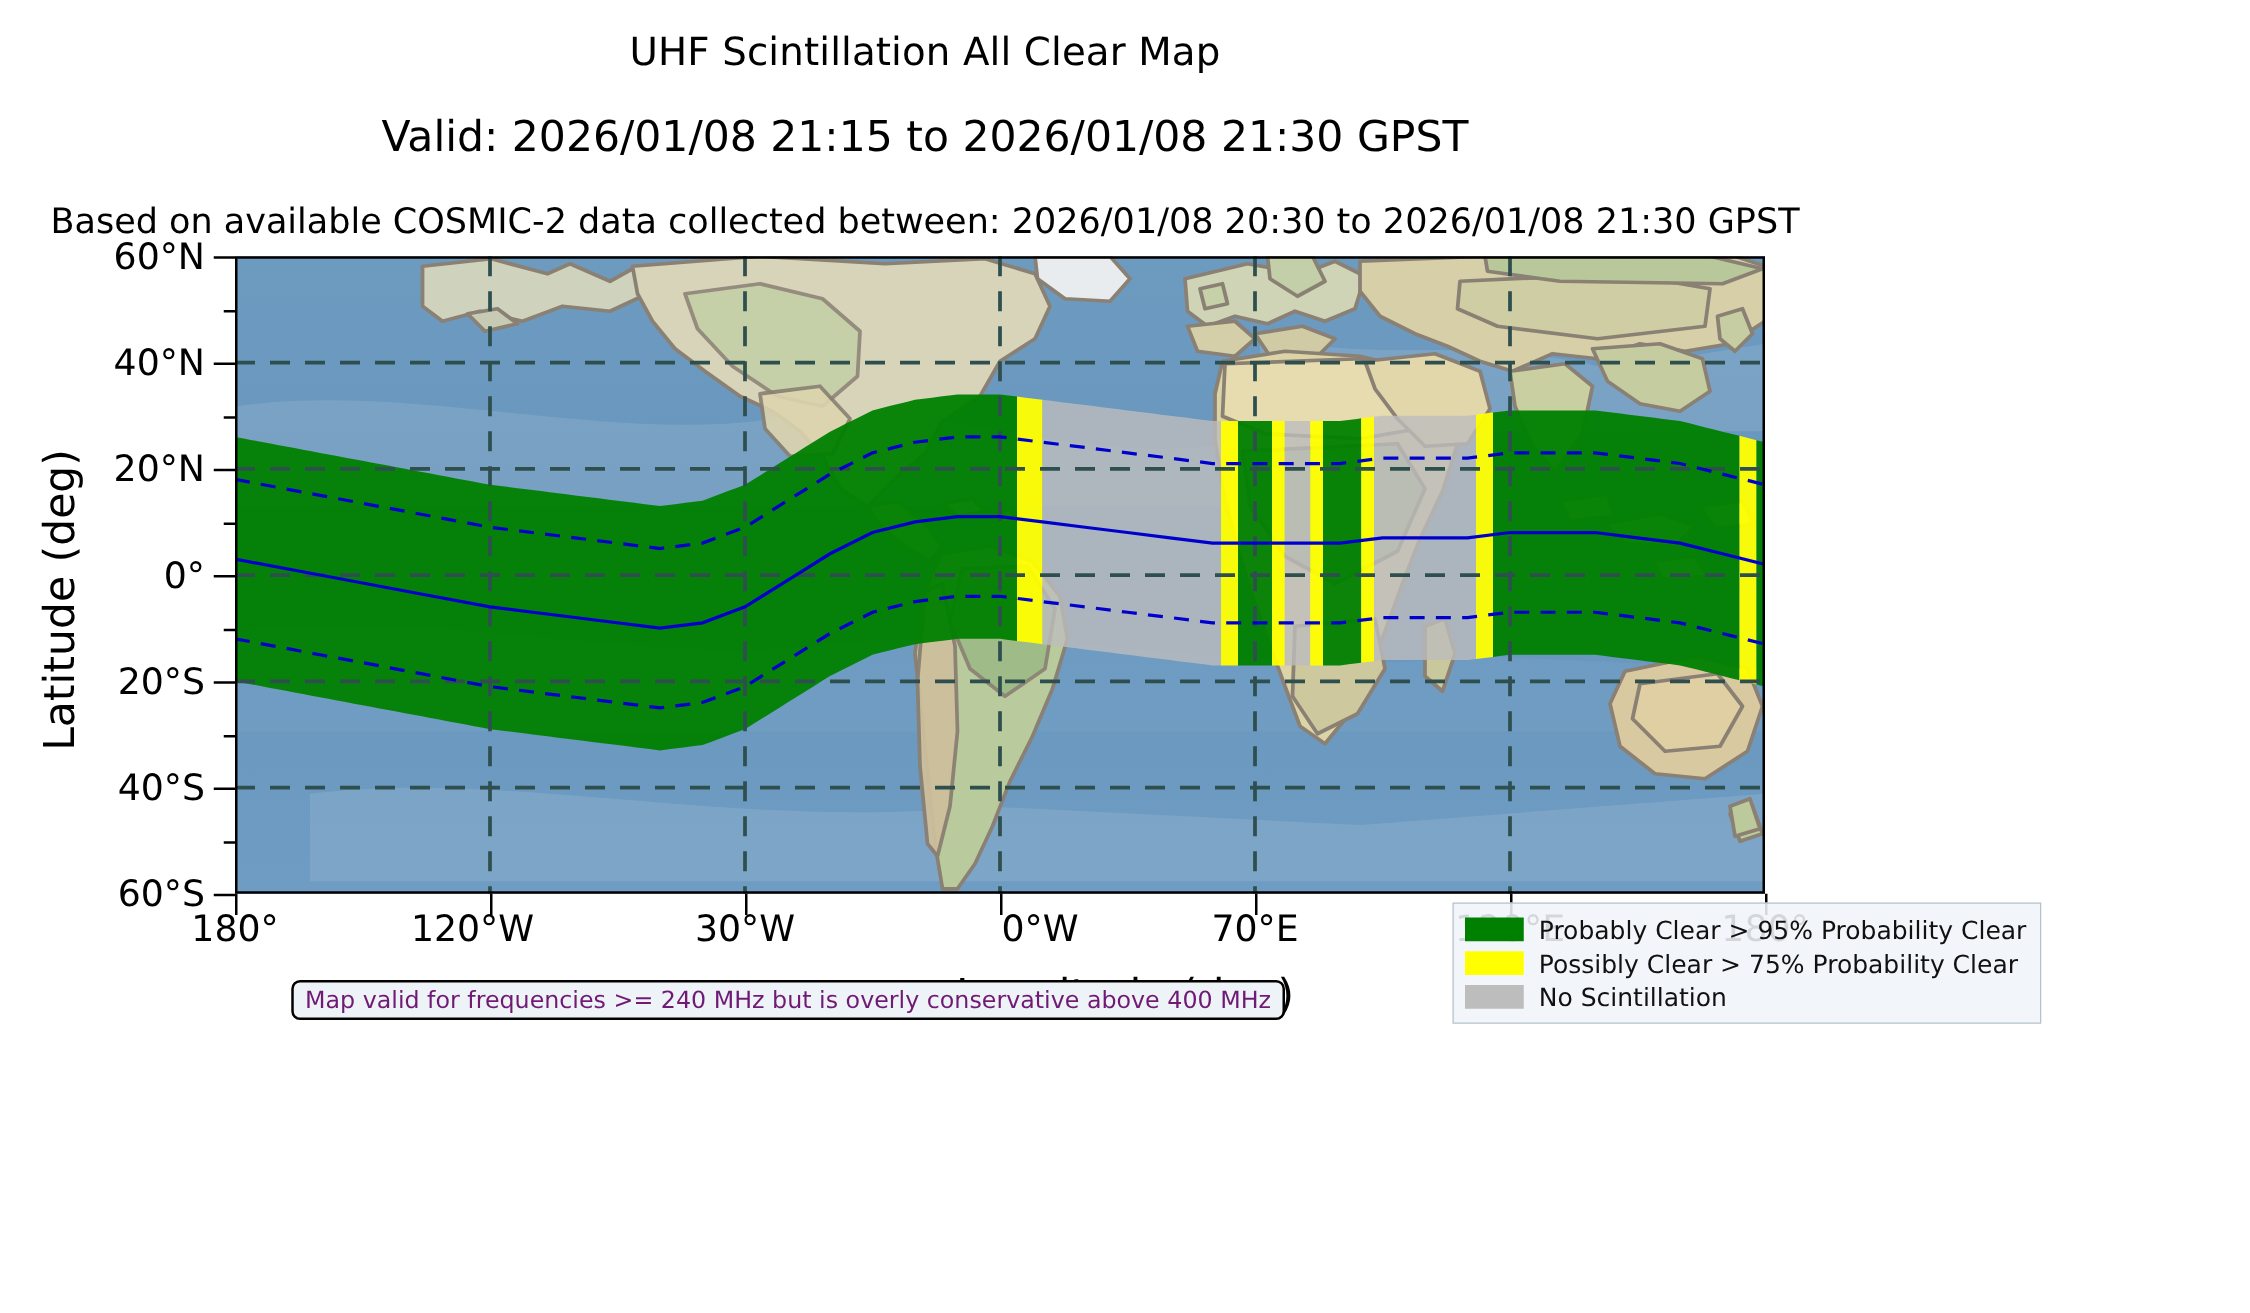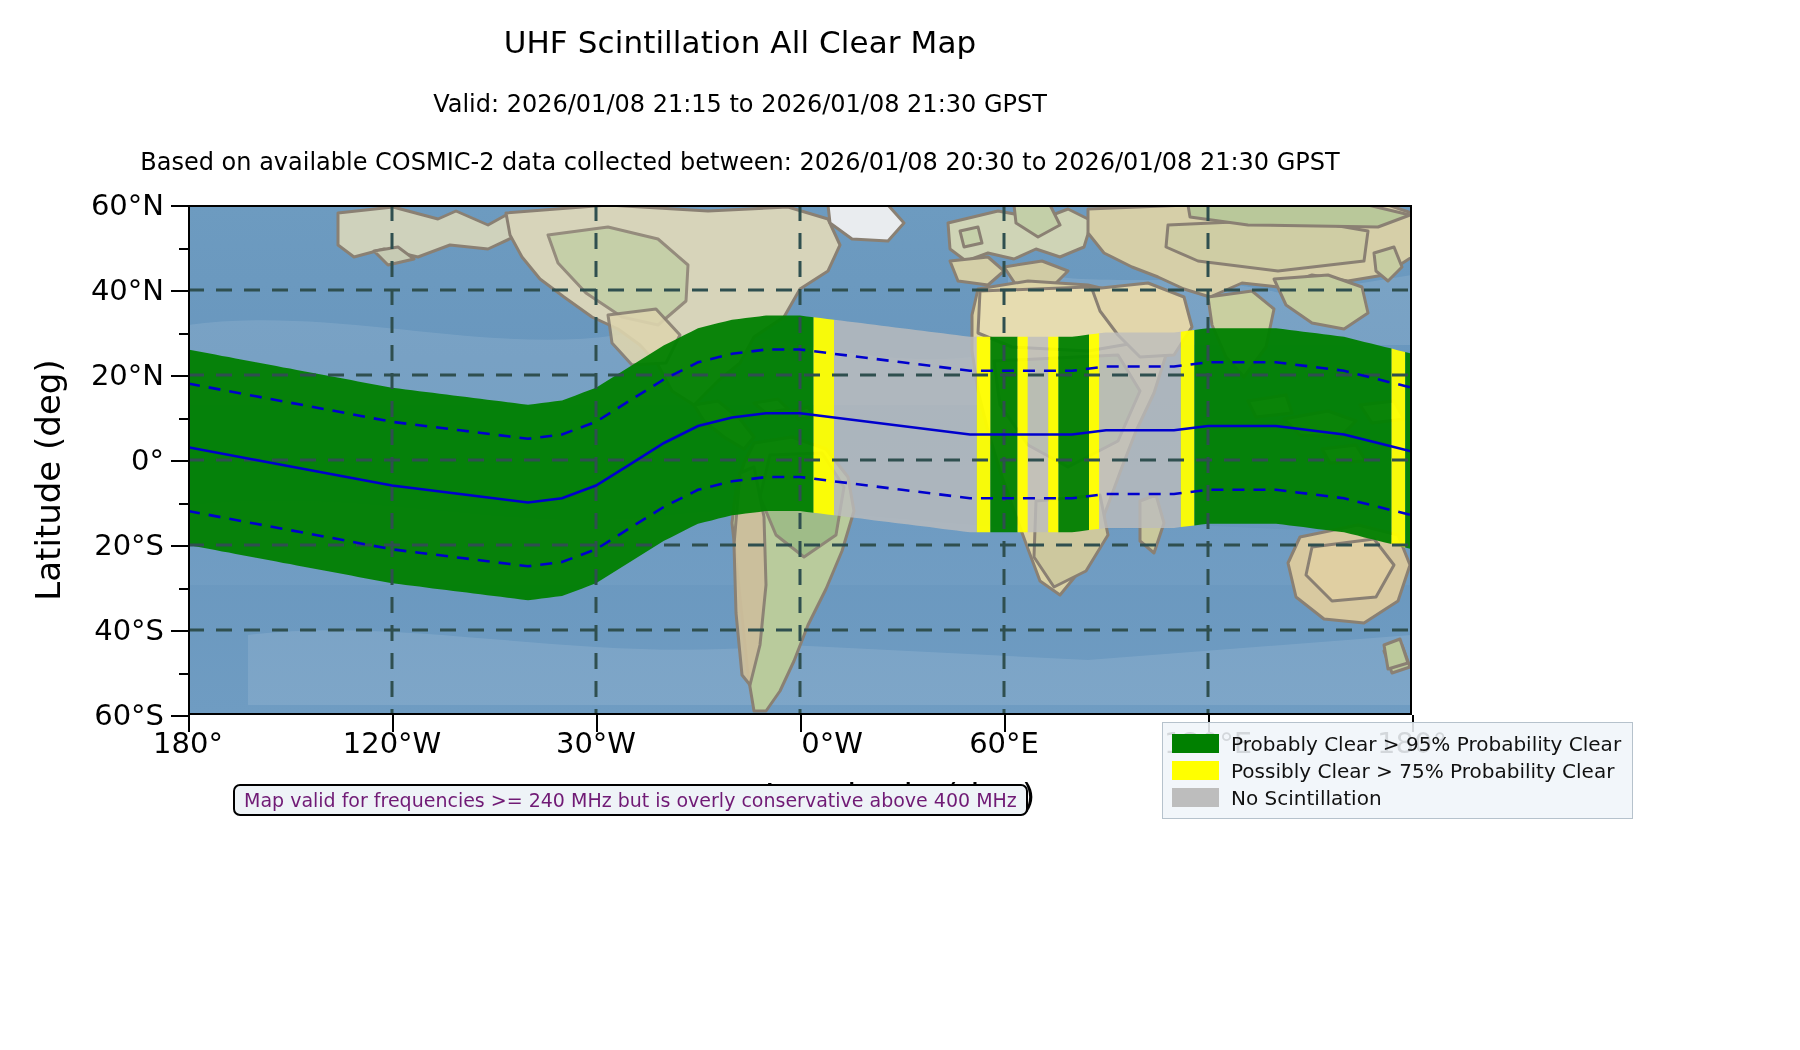--- a/index.html
+++ b/index.html
@@ -3,22 +3,22 @@
 <meta charset="utf-8">
 <style>
   html,body{margin:0;padding:0;}
   body{
     width:1800px;height:1050px;background:#ffffff;
     font-family:"DejaVu Sans",sans-serif;
     overflow:hidden;position:relative;
   }
   .titles{position:absolute;left:0;top:0;width:1480px;text-align:center;}
   #title-main{font-size:31px;color:#000;margin-top:24px;letter-spacing:.1px;}
-  #title-valid{font-size:24px;color:#000;margin-top:30px;}
-  #title-source{font-size:24px;color:#000;margin-top:30px;}
+  #title-valid{font-size:34px;color:#000;margin-top:30px;}
+  #title-source{font-size:28px;color:#000;margin-top:30px;}
 
   #plot-wrap{position:absolute;left:188px;top:205px;width:1224px;height:510px;}
   #map-svg{display:block;width:1224px;height:510px;}
 
   .axis-frame{position:absolute;left:188px;top:205px;width:1224px;height:510px;
       border:2px solid #000;box-sizing:border-box;pointer-events:none;}
 
   .ytick-label{position:absolute;right:1622px;font-size:29px;color:#000;
       text-align:right;white-space:nowrap;transform:translateY(-50%);width:200px;}
   .ytick-mark{position:absolute;left:171px;width:17px;height:0;border-top:2px solid #000;}
@@ -228,27 +228,27 @@
     <div class="ytick-minor" style="top: 247.5px;"></div>
     <div class="ytick-minor" style="top: 332.5px;"></div>
     <div class="ytick-minor" style="top: 417.5px;"></div>
     <div class="ytick-minor" style="top: 502.5px;"></div>
     <div class="ytick-minor" style="top: 587.5px;"></div>
     <div class="ytick-minor" style="top: 672.5px;"></div>
   </div>
 <div id="xtick-labels">
     <div class="xtick-label" style="left: 188px;">180°</div>
     <div class="xtick-mark" style="left: 188px;"></div>
-    <div class="xtick-label" style="left: 392px;">120°W</div>
+    <div class="xtick-label" style="left: 378px;">120°W</div>
     <div class="xtick-mark" style="left: 392px;"></div>
     <div class="xtick-label" style="left: 596px;">30°W</div>
     <div class="xtick-mark" style="left: 596px;"></div>
     <div class="xtick-label" style="left: 800px; margin-left: 32px;">0°W</div>
     <div class="xtick-mark" style="left: 800px;"></div>
-    <div class="xtick-label" style="left: 1004px;">60°E</div>
+    <div class="xtick-label" style="left: 1004px;">70°E</div>
     <div class="xtick-mark" style="left: 1004px;"></div>
     <div class="xtick-label" style="left: 1208px;">120°E</div>
     <div class="xtick-mark" style="left: 1208px;"></div>
     <div class="xtick-label" style="left: 1412px;">180°</div>
     <div class="xtick-mark" style="left: 1412px;"></div>
   </div>
 
 <div id="ylabel">Latitude (deg)</div>
 <div id="xlabel">Longitude (deg)</div>
 

